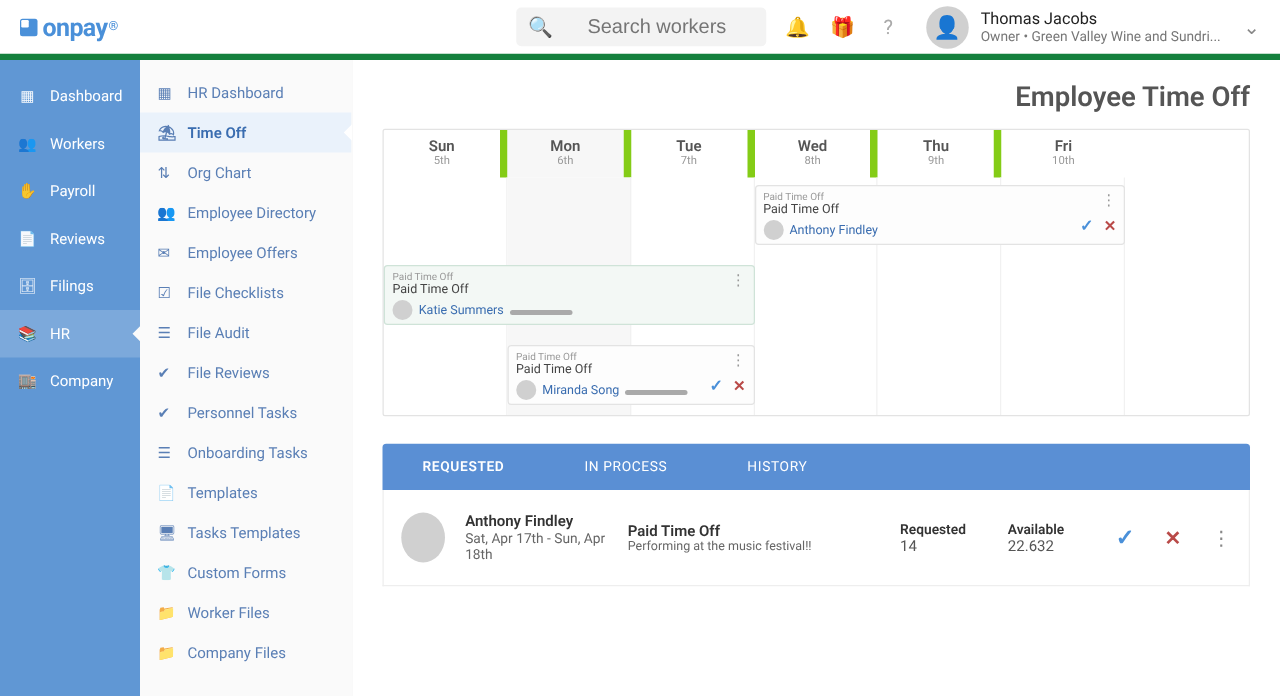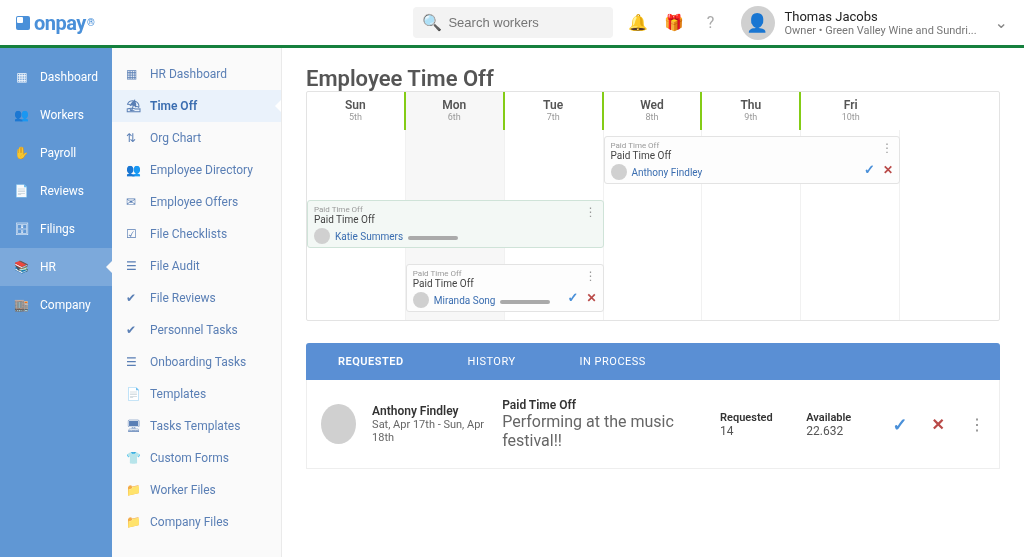--- a/index.html
+++ b/index.html
@@ -1,25 +1,25 @@
 <!DOCTYPE html>
 <html><head>
 <meta charset="utf-8">
 <style>
 * { box-sizing: border-box; margin: 0; padding: 0; }
 body { font-family: -apple-system, BlinkMacSystemFont, "Segoe UI", Roboto, sans-serif; background: #fafafa; color: #333; overflow: hidden; }
 .app { display: flex; flex-direction: column; width: 1024px; height: 557px; }
 
 
-.header { height: 48px; display: flex; align-items: center; padding: 0 16px; background: #fff; border-bottom: 3px solid #15803d; }
+.header { height: 48px; display: flex; align-items: center; padding: 0 16px; background: #fff; border-bottom: 5px solid #15803d; }
 .logo { display: flex; align-items: center; font-weight: 700; font-size: 20px; color: #4a90d9; letter-spacing: -0.5px; }
 .logo-dots { width: 14px; height: 14px; margin-right: 4px; background: #4a90d9; border-radius: 2px; position: relative; }
 .logo-dots::before { content: ""; position: absolute; width: 6px; height: 6px; background: #fff; border-radius: 1px; top: 1px; left: 1px; }
 .search-box { margin-left: auto; margin-right: 8px; display: flex; align-items: center; background: #f3f3f3; border-radius: 4px; padding: 6px 10px; width: 200px; }
-.search-box input { border: none; background: transparent; font-size: 13px; outline: none; width: 100%; color: #000000; }
+.search-box input { border: none; background: transparent; font-size: 16px; outline: none; width: 100%; color: #000000; text-align: center; }
 .icon-btn { width: 36px; height: 36px; display: flex; align-items: center; justify-content: center; color: #aaa; font-size: 16px; cursor: pointer; }
 .user-block { display: flex; align-items: center; gap: 10px; margin-left: 12px; cursor: pointer; }
 .avatar { width: 34px; height: 34px; border-radius: 50%; background: #d0d0d0; display: flex; align-items: center; justify-content: center; overflow: hidden; font-size: 18px; }
 .user-text .name { font-size: 13px; font-weight: 400; color: #222; }
 .user-text .role { font-size: 11px; color: #777; }
 .chevron-down { margin-left: 8px; color: #888; }
 
 
 .body { flex: 1; display: flex; min-height: 0; }
 
@@ -32,32 +32,32 @@
 
 
 .sidebar-sub { width: 170px; background: #fafafa; border-right: 1px solid #eaeaea; padding-top: 10px; overflow-y: auto; }
 .sidebar-sub .item { display: flex; align-items: center; gap: 10px; padding: 9px 14px; font-size: 12px; color: #5a7fb5; cursor: pointer; position: relative; }
 .sidebar-sub .item.active { background: #eaf2fb; color: #3a6db0; font-weight: 600; }
 .sidebar-sub .item.active::after { content: ""; position: absolute; right: -1px; top: 50%; transform: translateY(-50%); border: 7px solid transparent; border-right-color: #fff; }
 .sidebar-sub .icon { width: 14px; color: #5a7fb5; font-size: 12px; }
 
 
 .main { flex: 1; background: #fff; overflow-y: auto; padding: 18px 24px; }
-.page-header { display: flex; align-items: center; justify-content: flex-start; }
+.page-header { display: flex; align-items: center; justify-content: flex-end; margin-bottom: 12px; }
 .page-title { font-size: 22px; font-weight: 600; color: #555; }
 .view-toggle { display: flex; align-items: center; gap: 16px; font-size: 12px; color: #555; }
 .view-toggle .opt { display: flex; align-items: center; gap: 6px; cursor: pointer; }
 .radio { width: 14px; height: 14px; border-radius: 50%; border: 2px solid #999; position: relative; }
 .radio.checked { border-color: #4a90d9; }
 .radio.checked::after { content: ""; position: absolute; width: 6px; height: 6px; background: #4a90d9; border-radius: 50%; top: 2px; left: 2px; }
 
 
 .calendar { border: 1px solid #e3e3e3; border-radius: 2px; }
 .cal-header { display: grid; grid-template-columns: repeat(7, 1fr); }
-.cal-header .day { text-align: center; padding: 6px 0 8px; border-right: 2px solid #84cc16; }
+.cal-header .day { text-align: center; padding: 6px 0 8px; border-right: 6px solid #84cc16; }
 .cal-header .day:last-child { border-right: none; }
 .cal-header .day .dow { font-size: 12px; font-weight: 600; color: #555; }
 .cal-header .day .date { font-size: 9px; color: #999; }
 .cal-body { position: relative; height: 190px; }
 .cal-grid { position: absolute; inset: 0; display: grid; grid-template-columns: repeat(7, 1fr); z-index: 0; }
 .cal-grid .col { border-right: 1px solid #f1f1f1; }
 .cal-grid .col:last-child { border-right: none; }
 .cal-grid .col.today { background: #f7f7f7; }
 .event { position: absolute; background: #f3f8f5; border: 1px solid #cfe3d8; border-radius: 3px; padding: 4px 6px 6px; font-size: 9px; z-index: 1; }
 .event.pending { background: #fdfdfd; border-color: #e3e3e3; }
@@ -76,21 +76,21 @@
 .tabs { display: flex; background: #5a8fd4; color: #fff; border-radius: 3px 3px 0 0; margin-top: 22px; }
 .tab { padding: 12px 32px; font-size: 11px; letter-spacing: 0.5px; cursor: pointer; }
 .tab.active { font-weight: 600; }
 .request-row { display: flex; align-items: center; padding: 18px 14px; border: 1px solid #eee; border-top: none; gap: 16px; }
 .request-row .avatar-m { width: 40px; height: 40px; border-radius: 50%; background: #d0d0d0; }
 .req-col1 { width: 130px; }
 .req-col1 .n { font-size: 12px; font-weight: 600; }
 .req-col1 .d { font-size: 11px; color: #666; }
 .req-col2 { width: 230px; }
 .req-col2 .t { font-size: 12px; font-weight: 600; }
-.req-col2 .s { font-size: 16px; color: #666; }
+.req-col2 .s { font-size: 10px; color: #666; }
 .req-col3, .req-col4 { width: 80px; }
 .req-col3 .h, .req-col4 .h { font-size: 11px; font-weight: 600; color: #333; }
 .req-col3 .v, .req-col4 .v { font-size: 12px; color: #555; }
 .req-actions { margin-left: auto; display: flex; align-items: center; gap: 24px; color: #888; }
 .req-actions .kebab-v { font-size: 16px; cursor: pointer; color: #888; }
 </style>
 </head>
 <body>
 
 <div class="app">
@@ -294,22 +294,22 @@
             <div class="actions">
                 <span class="check-icon">✓</span>
                 <span class="x-icon">✕</span>
               </div>
           </div>
         </div>
       </div>
 
       <div class="tabs">
         <div class="tab active">REQUESTED</div>
+        <div class="tab">IN PROCESS</div>
         <div class="tab">HISTORY</div>
-        <div class="tab">IN PROCESS</div>
       </div>
 
       <div class="request-row">
         <div class="avatar-m"></div>
         <div class="req-col1">
           <div class="n">Anthony Findley</div>
           <div class="d">Sat, Apr 17th - Sun, Apr 18th</div>
         </div>
         <div class="req-col2">
           <div class="t">Paid Time Off</div>

